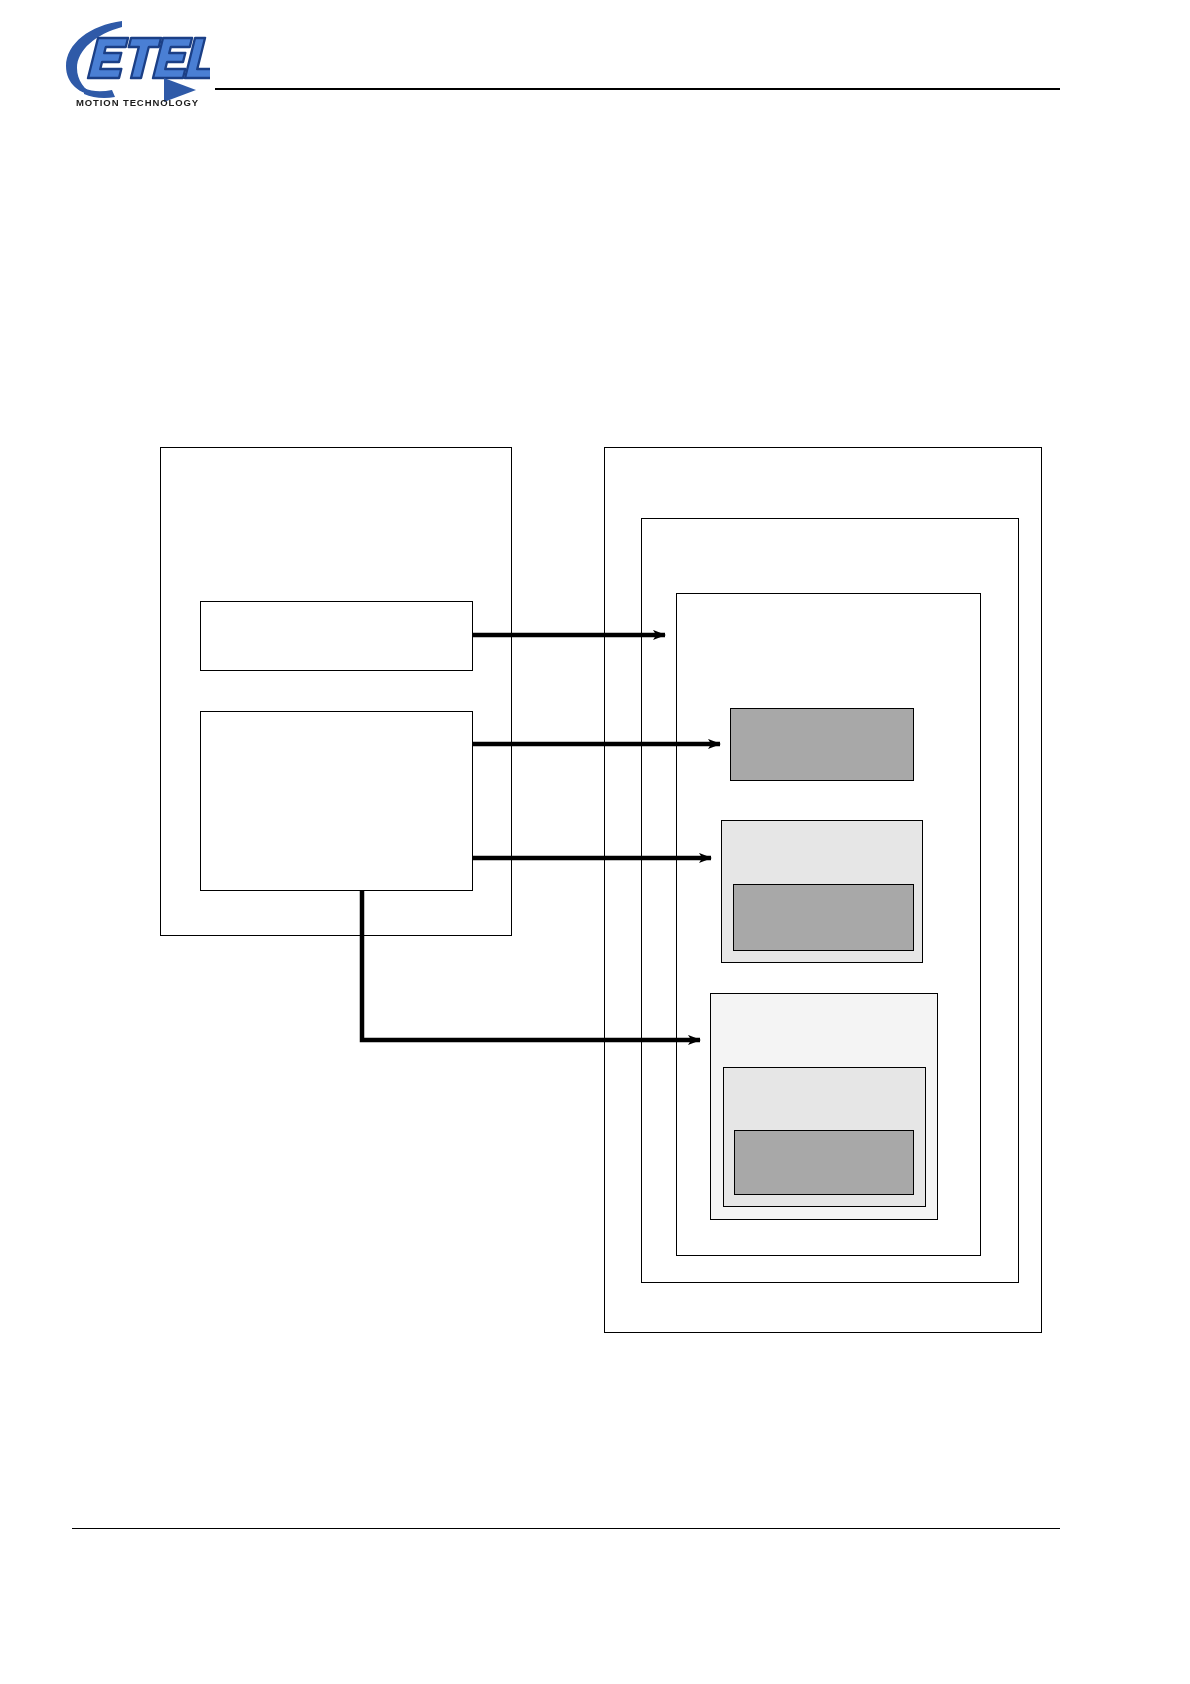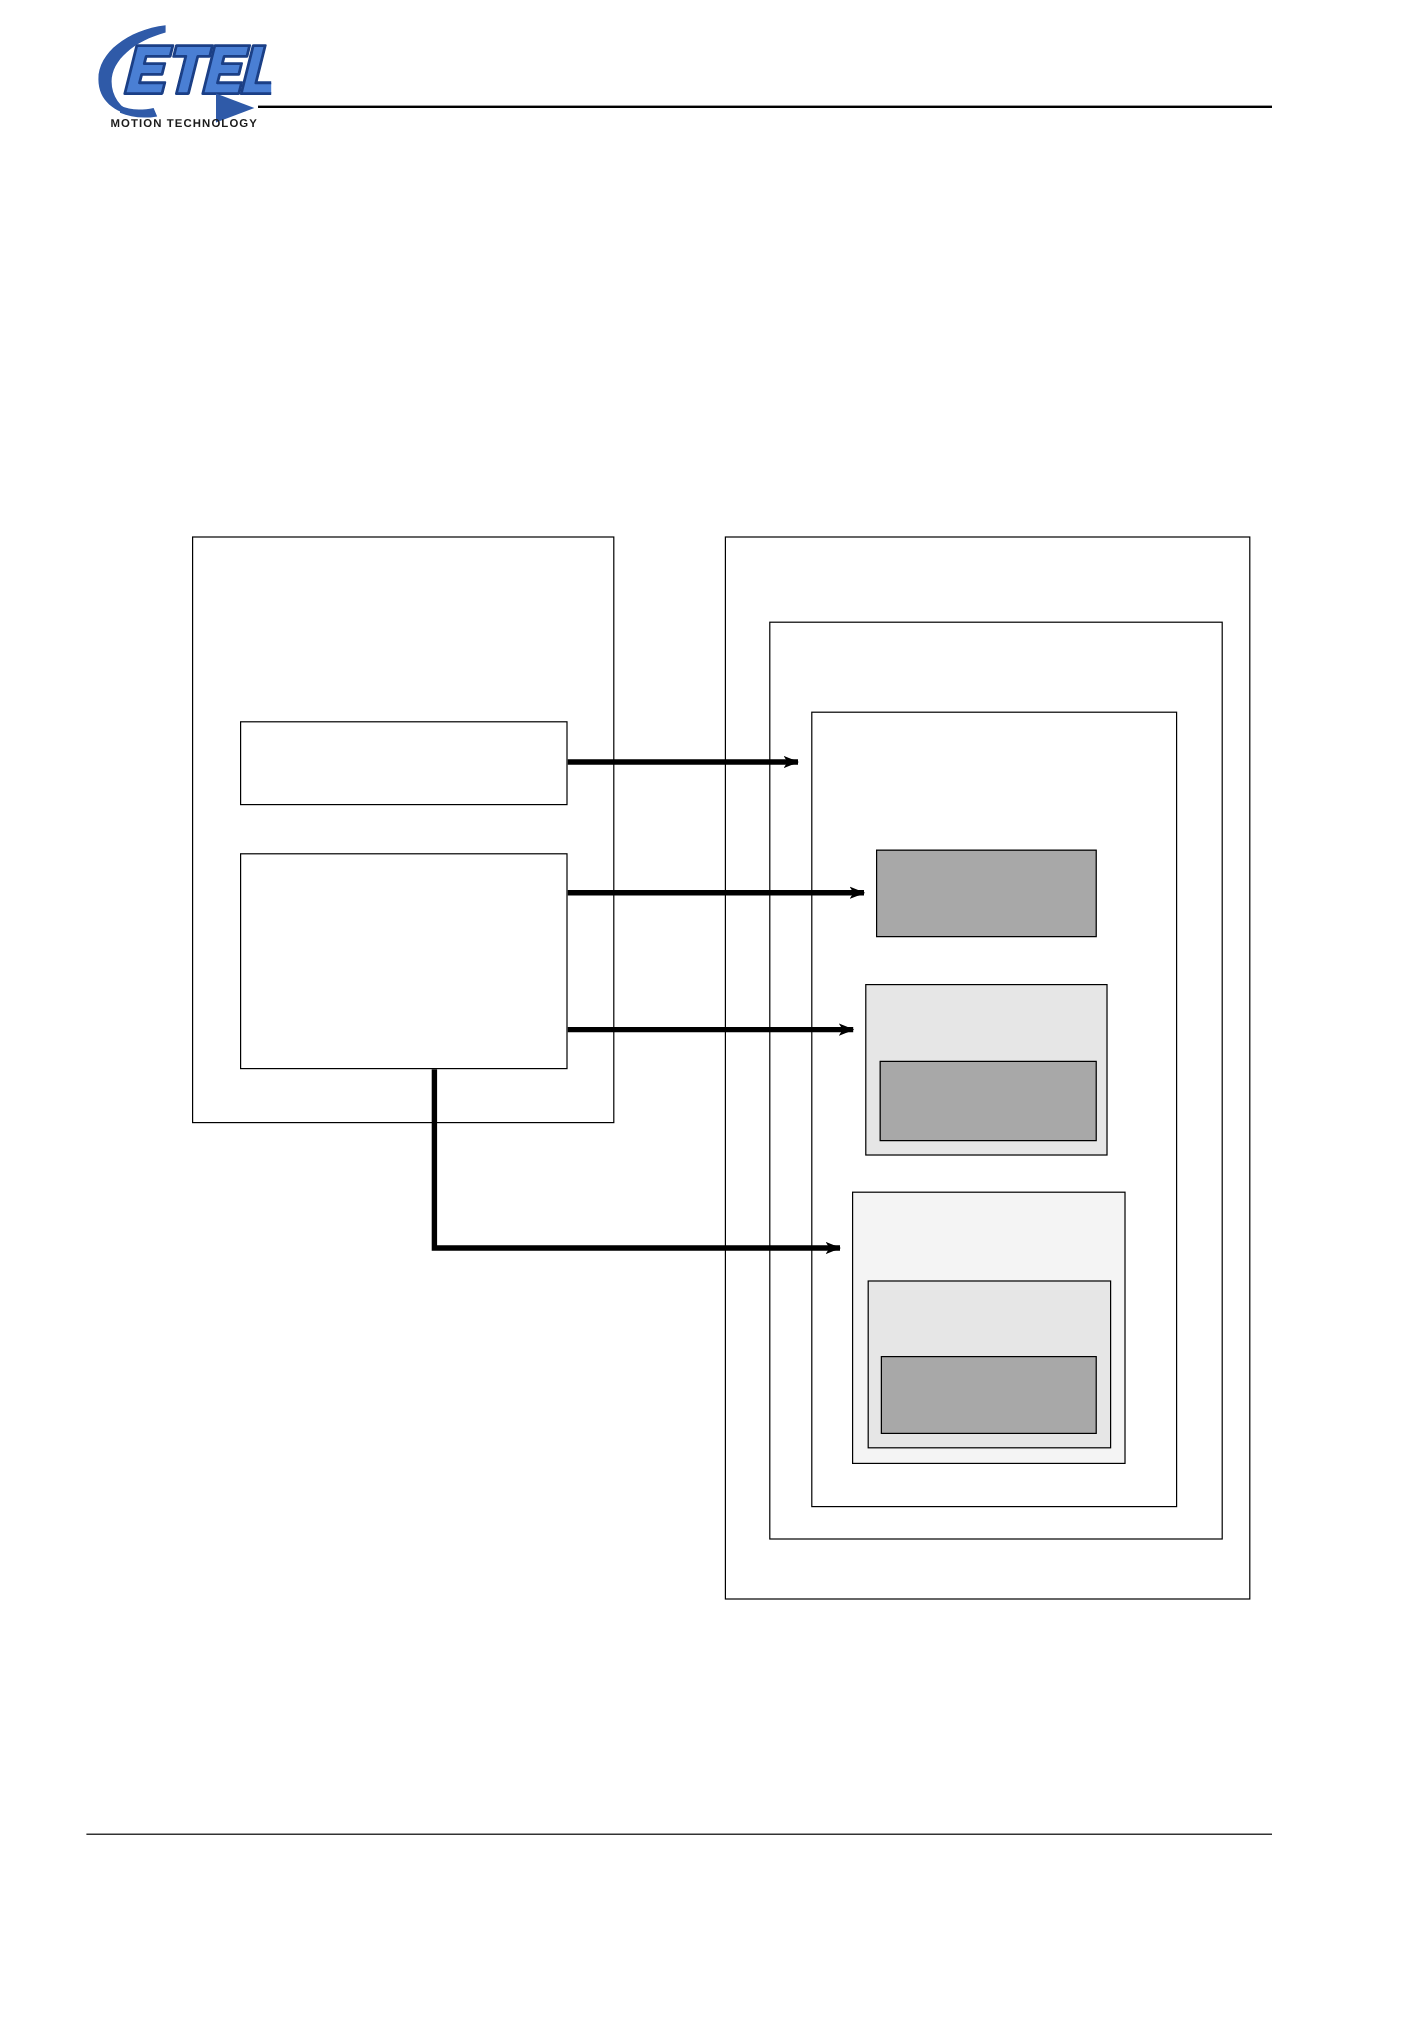--- a/index.html
+++ b/index.html
@@ -21,21 +21,21 @@
   
   .header {
     position: absolute;
     left: 0;
     top: 0;
     width: 1190px;
     height: 130px;
   }
   .logo-wrap {
     position: absolute;
-    left: 76px;
+    left: 60px;
     top: 18px;
     width: 150px;
     height: 92px;
   }
   .logo-svg {
     display: block;
     width: 150px;
     height: 92px;
   }
   .header-rule {

